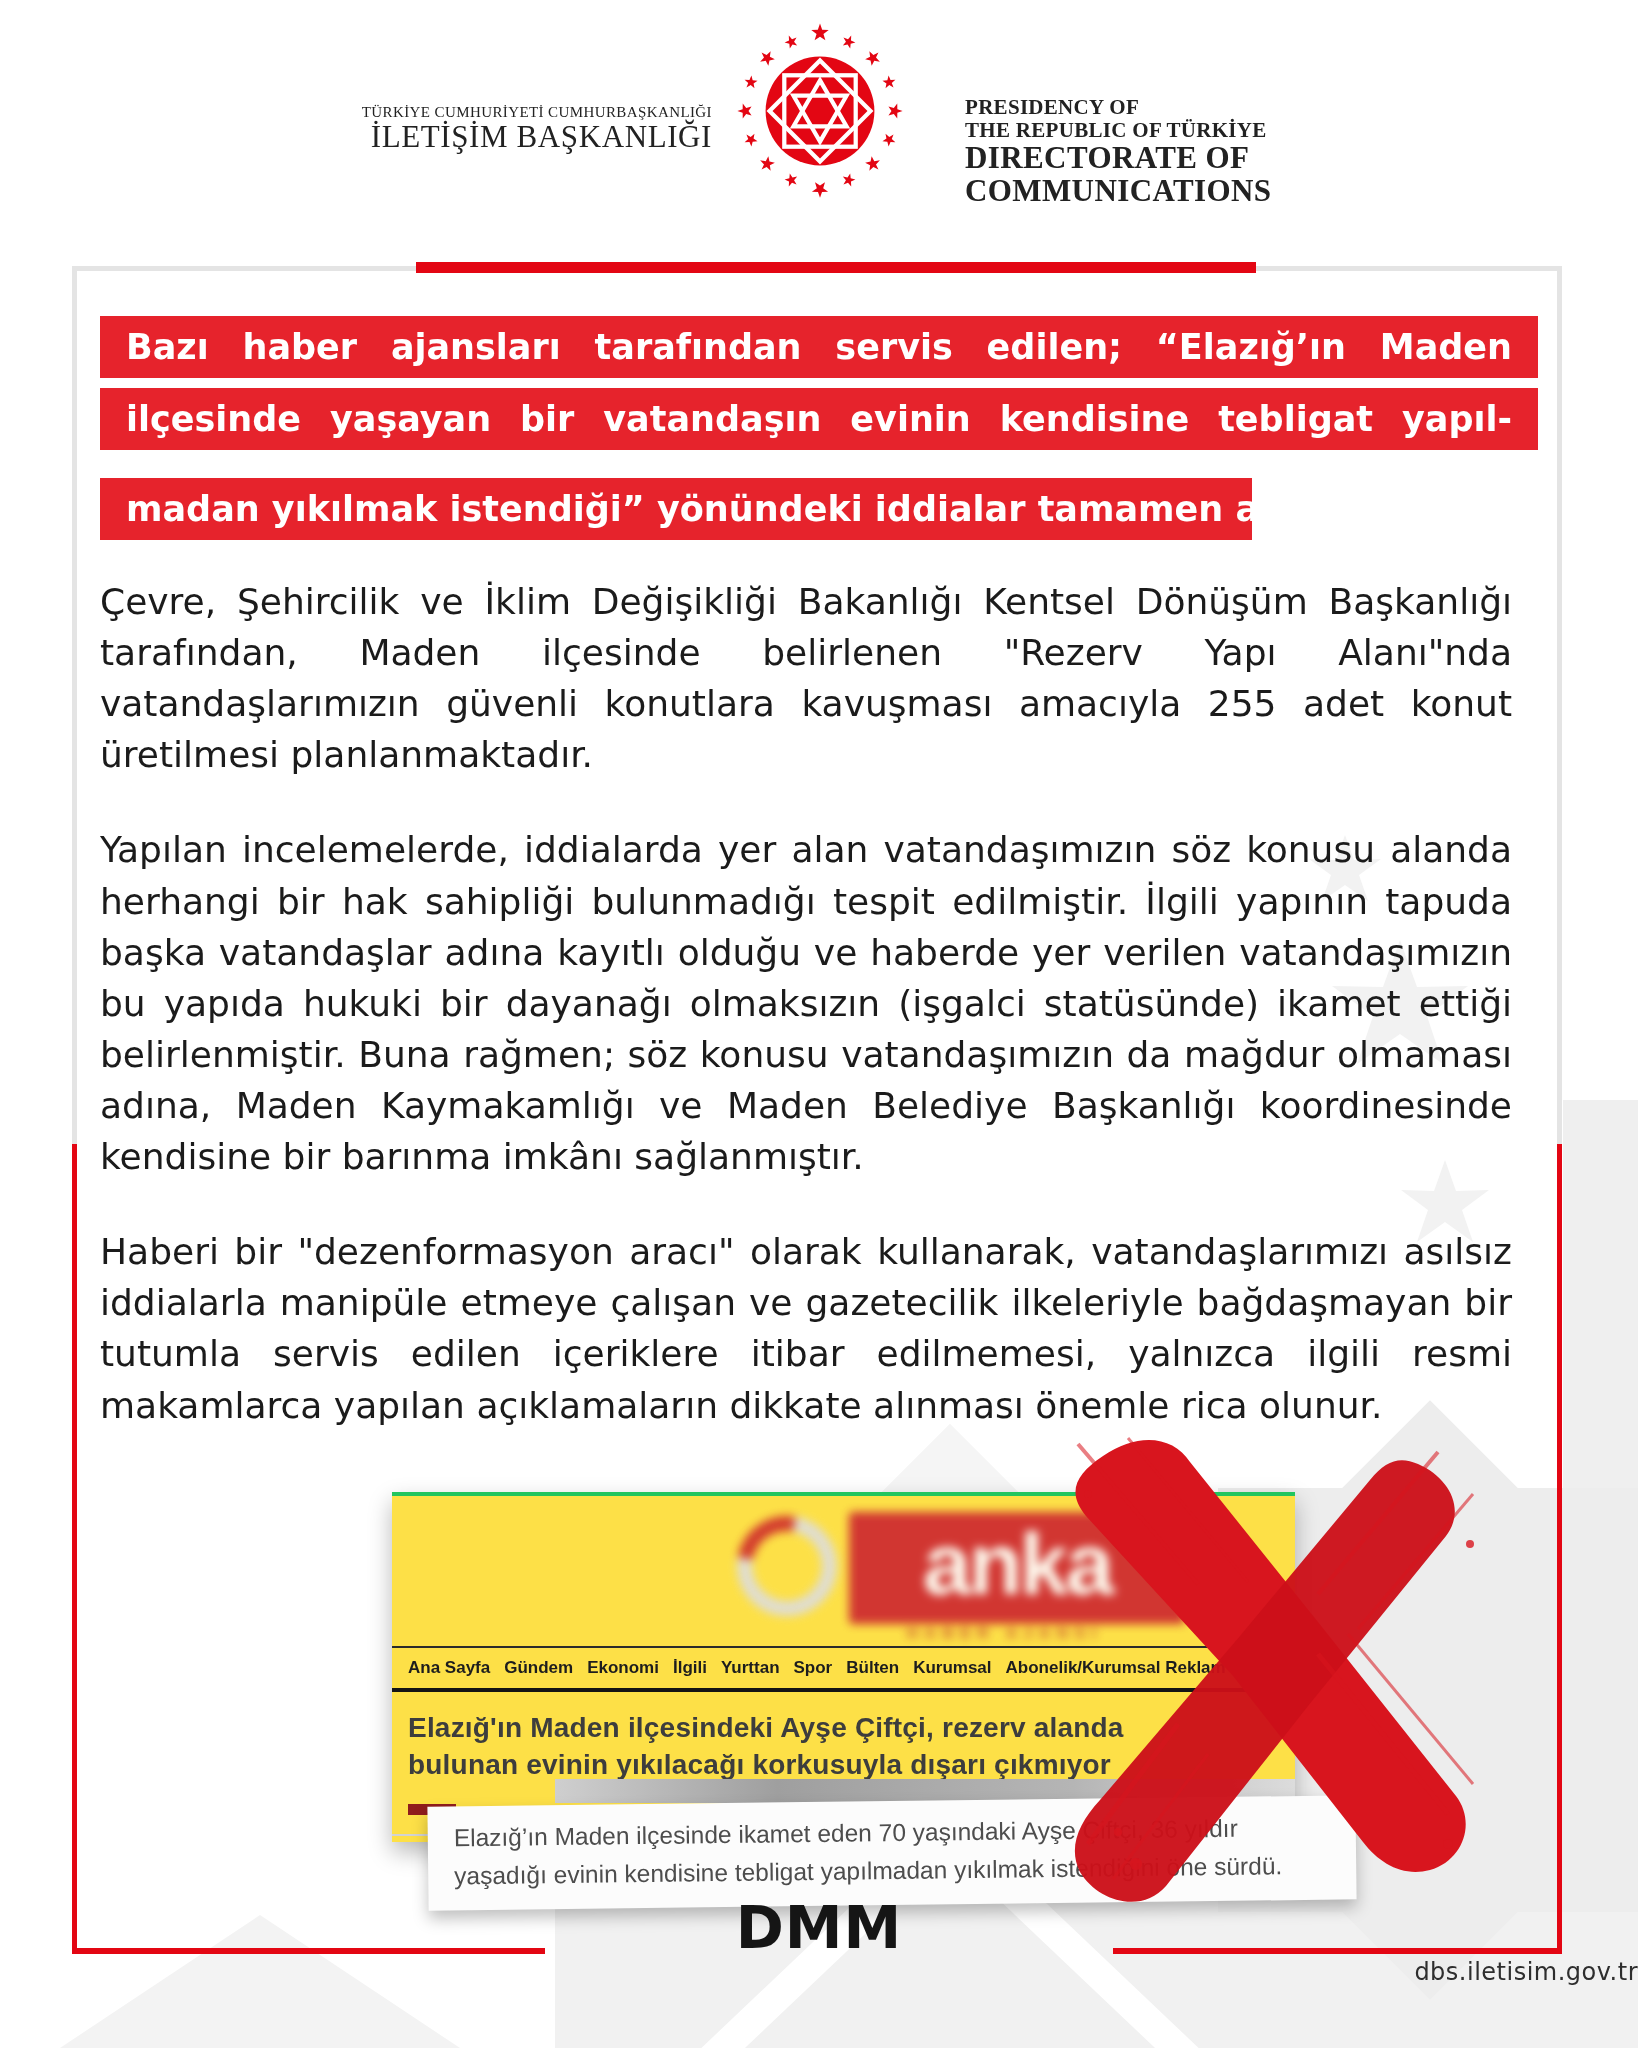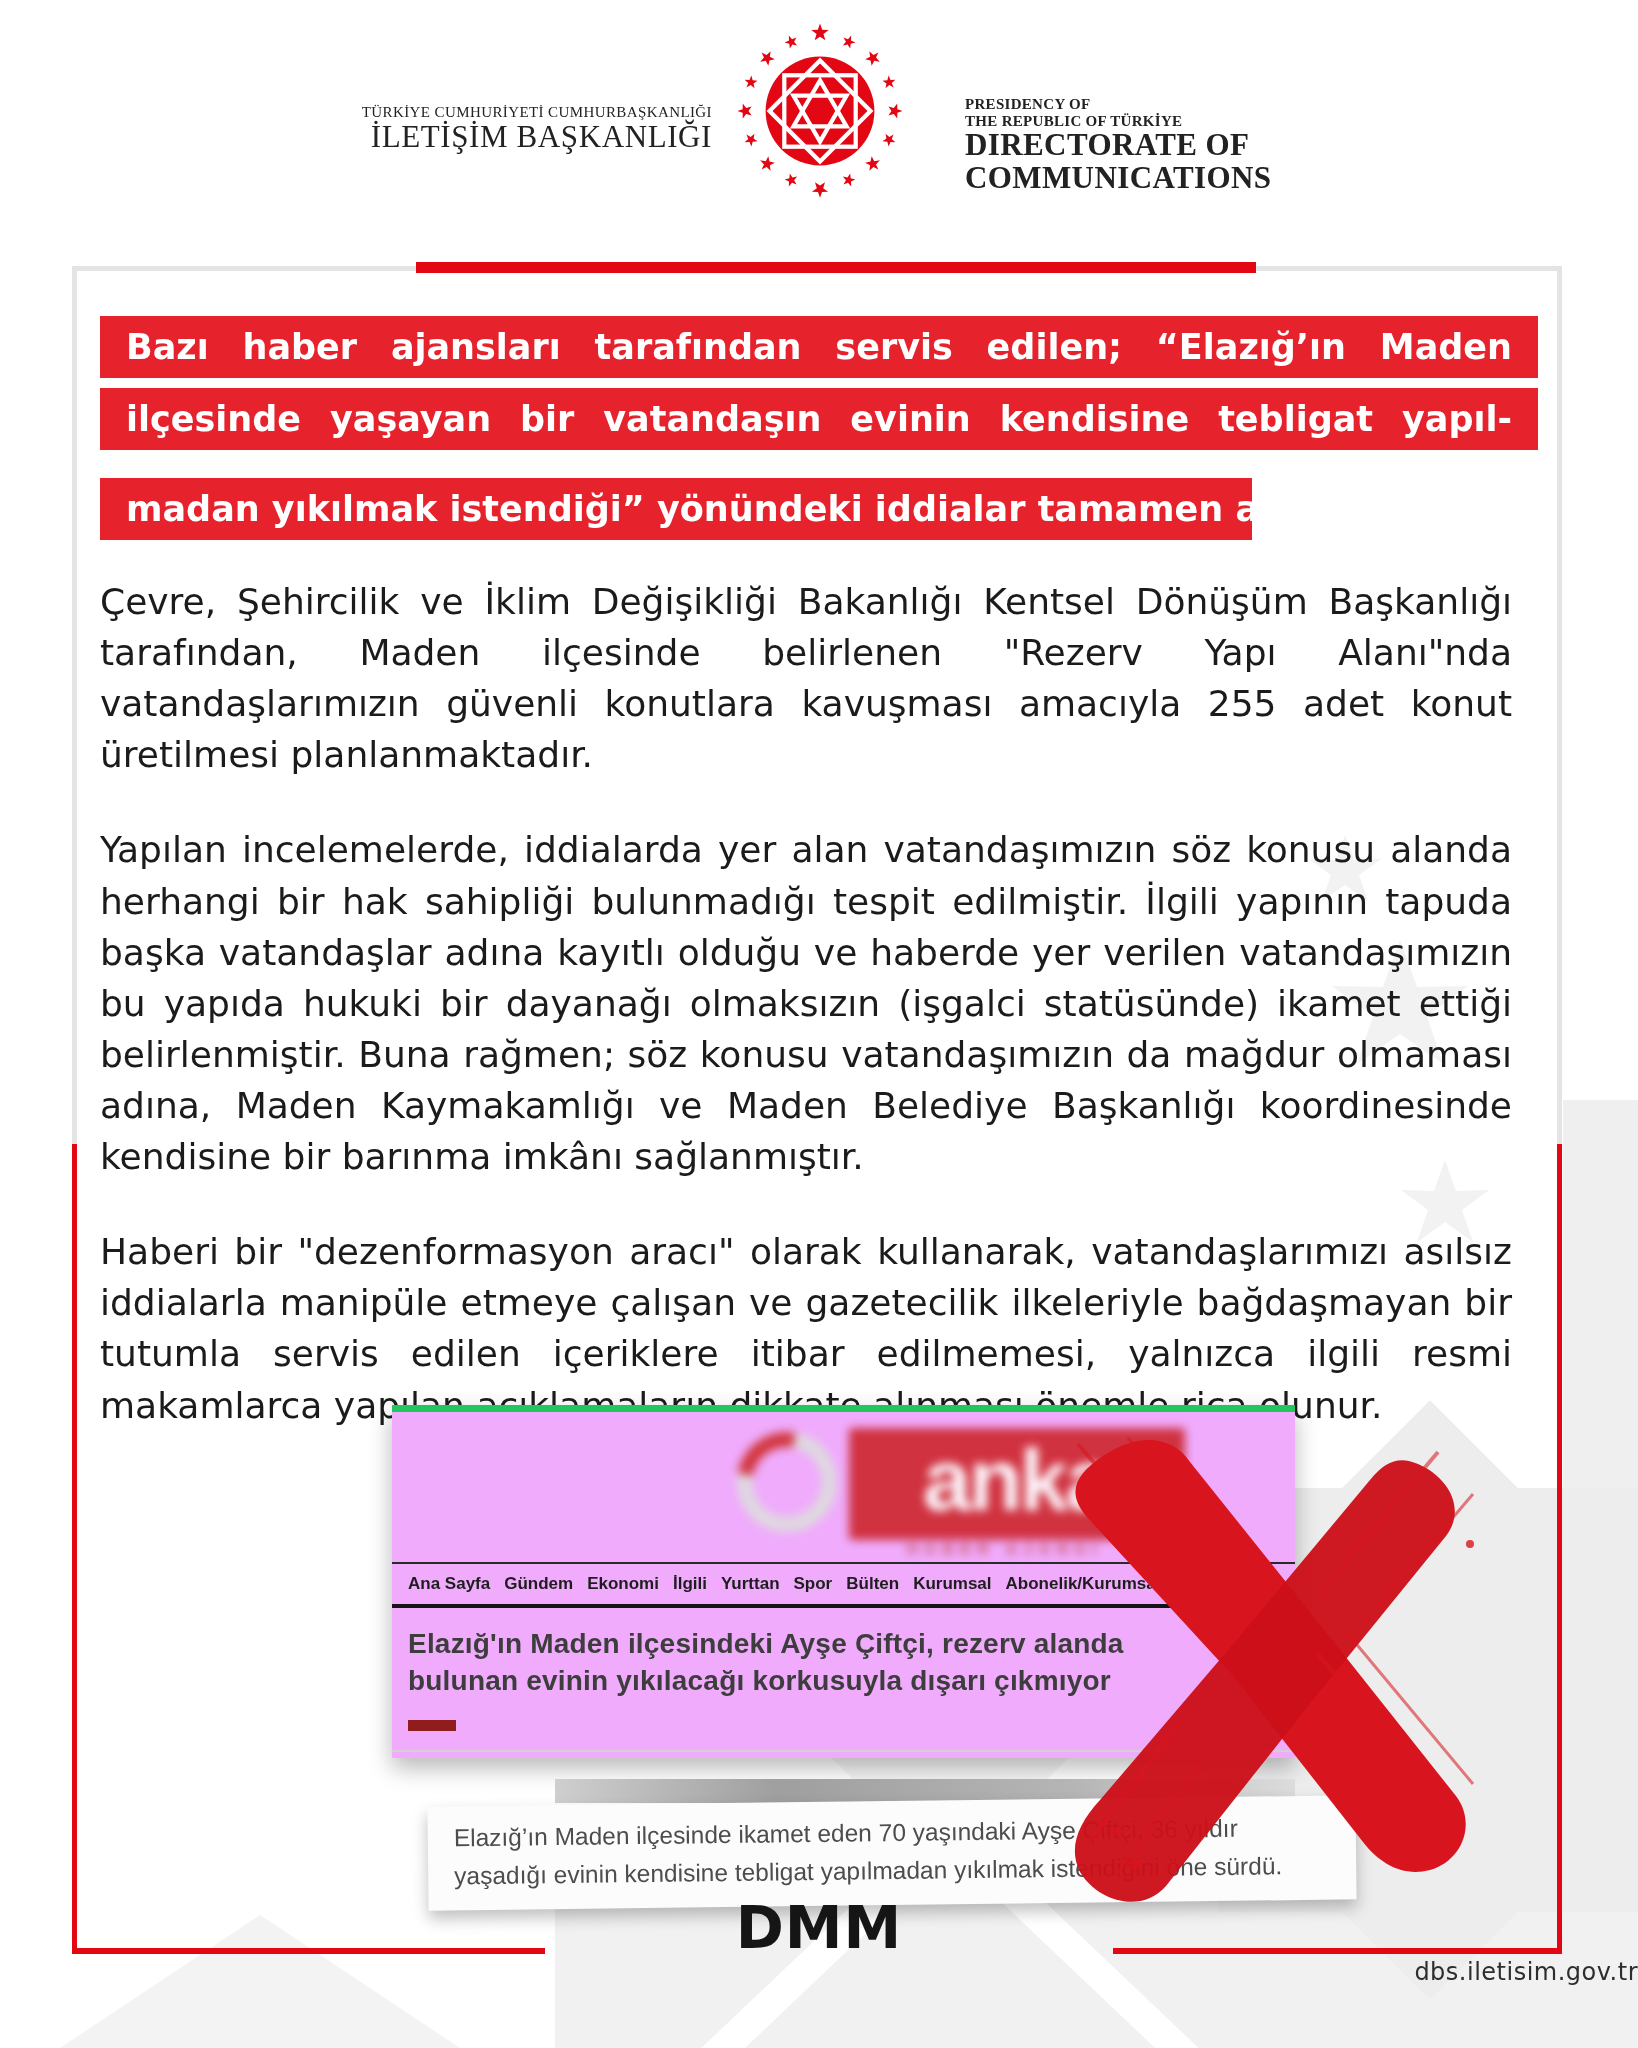--- a/index.html
+++ b/index.html
@@ -10,21 +10,21 @@
   
   #watermark{left:0;top:0;z-index:0;}
 
   
   .hdr-left{left:0;top:104px;width:712px;text-align:right;color:#222;z-index:2;
             font-family:"Liberation Serif",serif;font-weight:normal;line-height:1.08;}
   .hdr-left .small{font-size:15px;letter-spacing:.4px;}
   .hdr-left .big{font-size:31px;letter-spacing:.6px;}
   .hdr-right{left:965px;top:96px;color:#222;z-index:2;
              font-family:"Liberation Serif",serif;font-weight:bold;line-height:1.1;}
-  .hdr-right .small{font-size:15px;letter-spacing:.3px;}
+  .hdr-right .small{font-size:21px;letter-spacing:.3px;}
   .hdr-right .big{font-size:31px;letter-spacing:.4px;line-height:1.05;}
   #emblem{left:735px;top:22px;z-index:2;}
 
   
   .frame-top{left:72px;top:266px;width:1490px;height:5px;background:#e4e4e4;z-index:1;}
   .frame-accent{left:416px;top:262px;width:840px;height:11px;background:#e30613;z-index:1;}
   .frame-left{left:72px;top:266px;width:5px;height:1688px;z-index:1;
       background:linear-gradient(#e4e4e4 0 52%,#e30613 52% 100%);}
   .frame-right{left:1557px;top:266px;width:5px;height:1688px;z-index:1;
       background:linear-gradient(#e4e4e4 0 52%,#e30613 52% 100%);}
@@ -38,22 +38,22 @@
   .bar1{top:316px;width:1438px;}
   .bar2{top:388px;width:1438px;}
   .bar3{top:478px;width:1152px;}
 
   
   .bodytext{left:100px;top:576px;width:1412px;z-index:2;color:#1b1b1b;
             font-size:36px;line-height:1.42;text-align:justify;}
   .bodytext p{margin:0 0 44px 0;}
 
   
-  .newscard{left:392px;top:1405px;width:903px;height:346px;background:#f0abfc;z-index:3;
-            border-top:7px solid #22c55e;box-shadow:0 10px 22px rgba(0,0,0,.28);
+  .newscard{left:392px;top:1492px;width:903px;height:346px;background:#fde047;z-index:3;
+            border-top:4px solid #22c55e;box-shadow:0 10px 22px rgba(0,0,0,.28);
             font-family:"Liberation Sans",sans-serif;}
   .anka{left:345px;top:14px;width:460px;height:128px;filter:blur(5px);opacity:.92;}
   .anka-swirl{left:0;top:6px;width:100px;height:100px;border-radius:50%;
               border:15px solid #dddddd;border-top-color:#cf2b2b;transform:rotate(-35deg);box-sizing:border-box;}
   .anka-box{left:112px;top:2px;width:336px;height:112px;background:#ce2830;border-radius:4px;
             color:#fff;font-weight:bold;font-size:88px;line-height:104px;text-align:center;letter-spacing:-3px;}
   .anka-sub{left:170px;top:114px;color:#c0392b;font-size:15px;letter-spacing:7px;font-weight:bold;}
   .nav{left:0;top:150px;width:903px;height:46px;border-top:2px solid #2a2a2a;border-bottom:4px solid #141414;
        box-sizing:border-box;display:flex;align-items:center;gap:14px;padding:0 16px;
        font-size:17px;font-weight:600;color:#1d1d1d;white-space:nowrap;overflow:hidden;}

